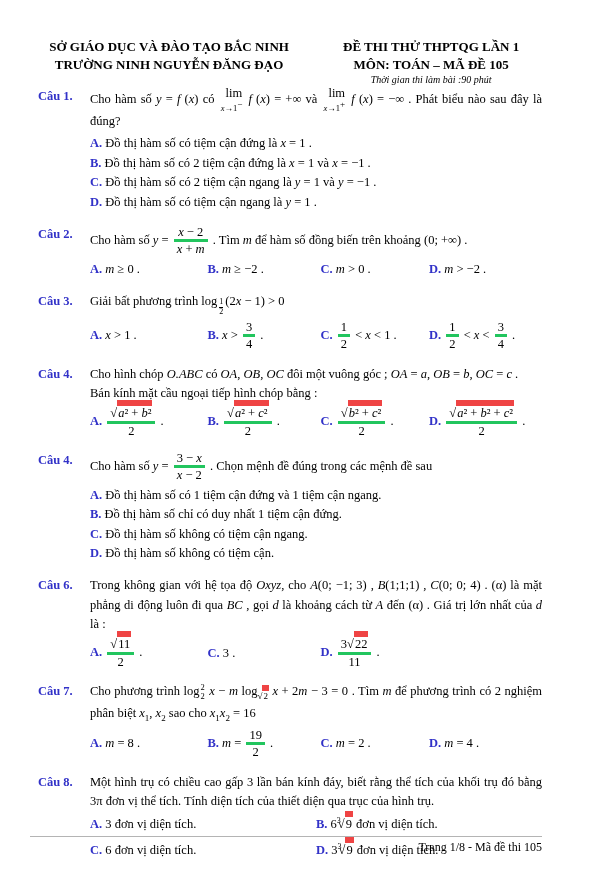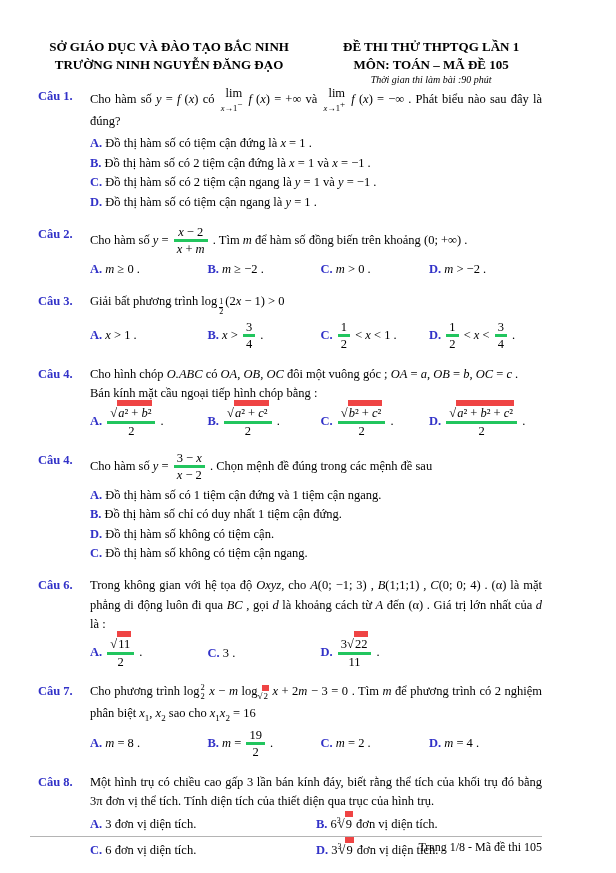--- a/index.html
+++ b/index.html
@@ -107,22 +107,22 @@
           </div>
         </div>
       </div>
       <div class="q">
         <span class="qlabel">Câu 4.</span>
         <div class="qcontent">
           <div class="qbody">Cho hàm số <i>y</i> = <span class="frac"><span class="num">3 − <i>x</i></span><span class="den"><i>x</i> − 2</span></span> . Chọn mệnh đề đúng trong các mệnh đề sau</div>
           <div class="opts list">
             <div class="opt"><b class="oletter">A.</b> <span>Đồ thị hàm số có 1 tiệm cận đứng và 1 tiệm cận ngang.</span></div>
             <div class="opt"><b class="oletter">B.</b> <span>Đồ thị hàm số chỉ có duy nhất 1 tiệm cận đứng.</span></div>
+            <div class="opt"><b class="oletter">C.</b> <span>Đồ thị hàm số không có tiệm cận ngang.</span></div>
             <div class="opt"><b class="oletter">D.</b> <span>Đồ thị hàm số không có tiệm cận.</span></div>
-            <div class="opt"><b class="oletter">C.</b> <span>Đồ thị hàm số không có tiệm cận ngang.</span></div>
           </div>
         </div>
       </div>
       <div class="q">
         <span class="qlabel">Câu 6.</span>
         <div class="qcontent">
           <div class="qbody">Trong không gian với hệ tọa độ <i>Oxyz</i>, cho <i>A</i>(0; −1; 3) , <i>B</i>(1;1;1) , <i>C</i>(0; 0; 4) . (α) là mặt phẳng di động luôn đi qua <i>BC</i> , gọi <i>d</i> là khoảng cách từ <i>A</i> đến (α) . Giá trị lớn nhất của <i>d</i> là :</div>
           <div class="opts row4">
             <div class="opt"><b class="oletter">A.</b> <span><span class="frac"><span class="num"><span class="sqrt">√<span class="rad">11</span></span></span><span class="den">2</span></span> .</span></div>
             <div class="opt"><b class="oletter">C.</b> <span>3 .</span></div>

